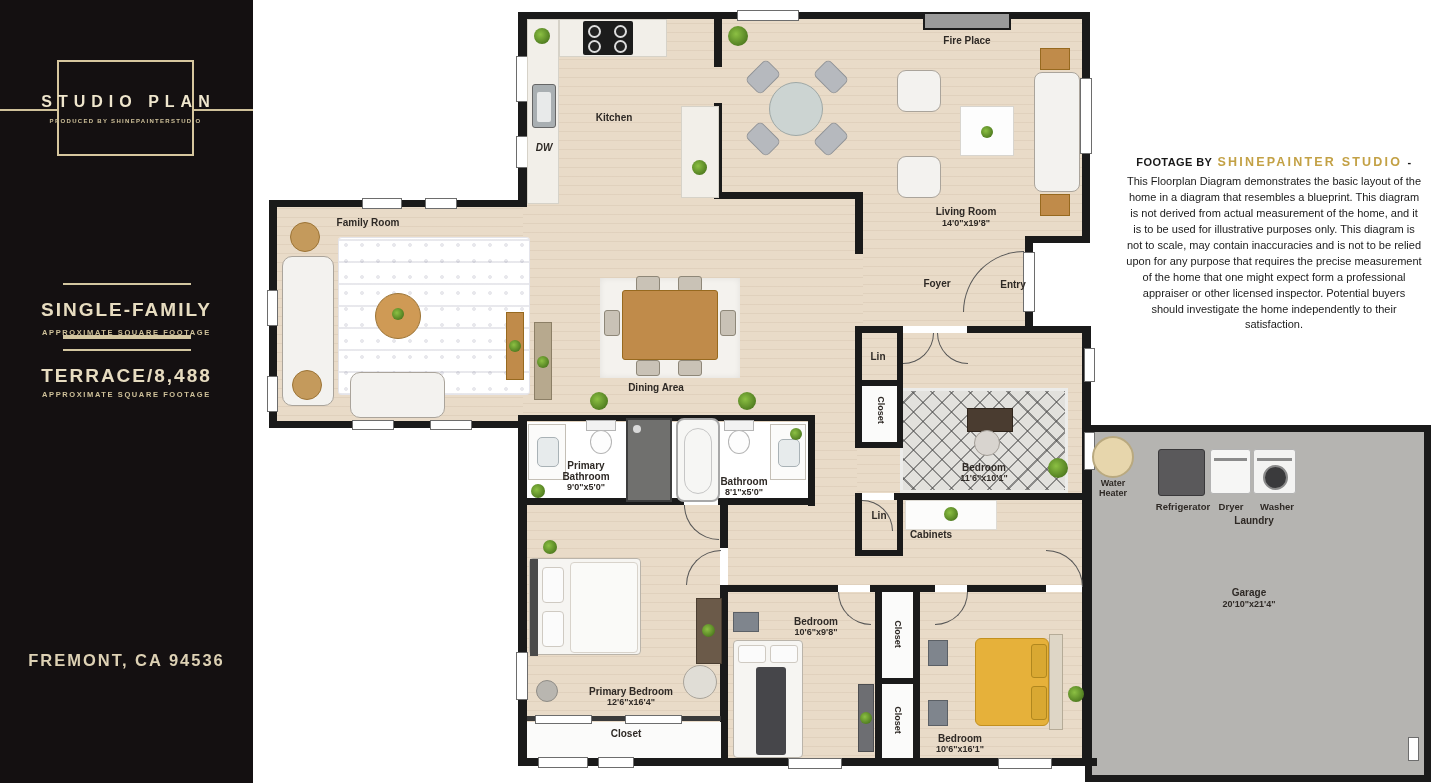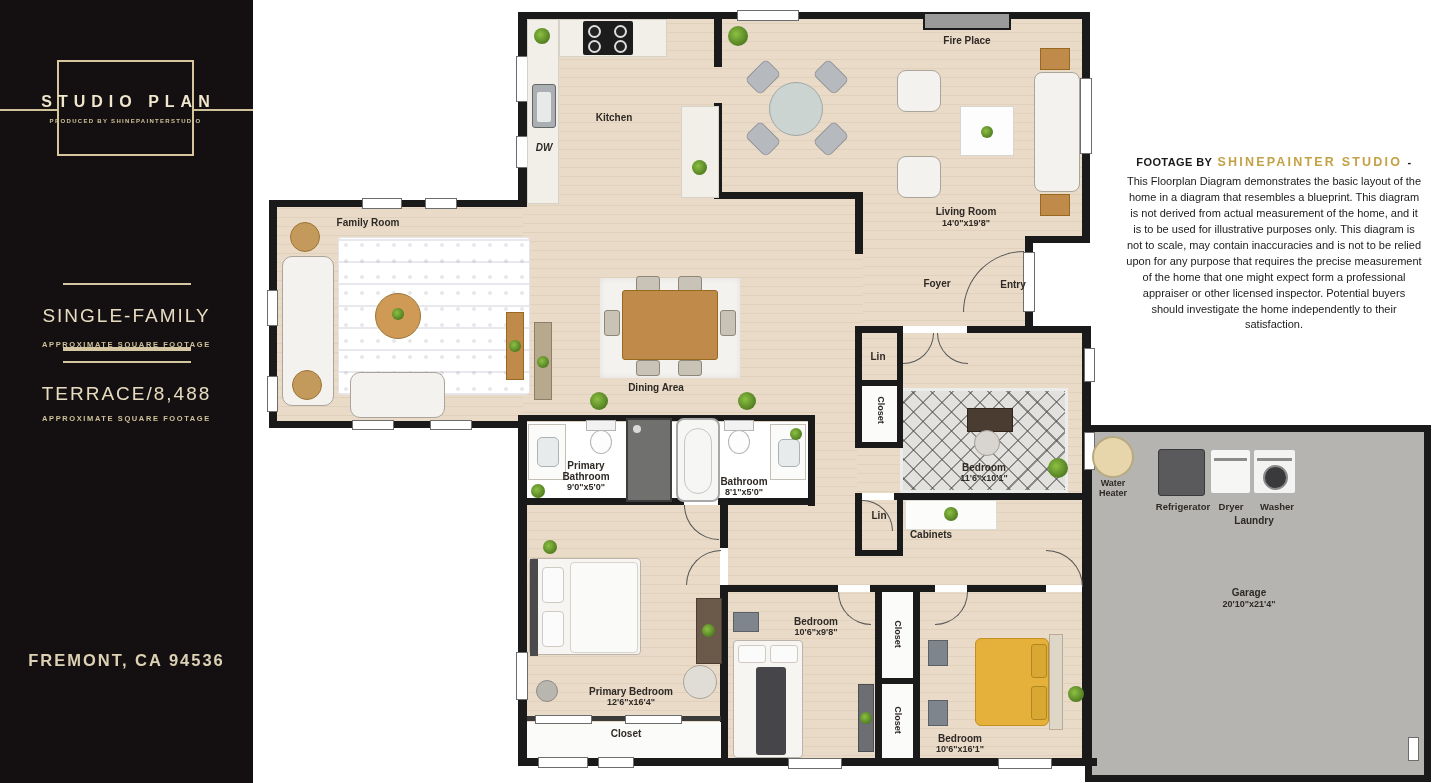--- a/index.html
+++ b/index.html
@@ -9,21 +9,21 @@
 
   
   .sidebar{position:absolute;left:0;top:0;width:253px;height:783px;background:#141011;color:#e2d6ba;}
   .gold-line{position:absolute;left:0;top:109px;width:253px;height:2px;background:#cfc19a;}
   .logo-box{position:absolute;left:57px;top:60px;width:133px;height:92px;background:#141011;
             border:2px solid #d6c69e;display:flex;flex-direction:column;align-items:center;justify-content:center;}
   .logo-title{font-size:16px;font-weight:bold;letter-spacing:6px;color:#efe6cd;white-space:nowrap;padding-left:6px;}
   .logo-sub{font-size:6px;font-weight:bold;letter-spacing:1.3px;color:#cfc19a;margin-top:7px;white-space:nowrap;}
   .stats{position:absolute;left:0;top:283px;width:253px;text-align:center;}
   .sep{width:128px;height:2px;background:#d3c6a0;margin:0 auto;}
-  .stat{font-size:19px;font-weight:normal;letter-spacing:2px;margin:20px 0;color:#e7dcc0;white-space:nowrap;}
+  .stat{font-size:19px;font-weight:bold;letter-spacing:2px;margin:14px 0;color:#e7dcc0;white-space:nowrap;}
   .stat-sub{font-size:7.5px;font-weight:bold;letter-spacing:1.6px;color:#cfc19a;margin:-11px 0 12px;}
   .address{position:absolute;left:0;top:645px;width:253px;text-align:center;
            font-size:16.5px;font-weight:bold;letter-spacing:2px;line-height:1.9;color:#ddd1b4;}
 
   
   .disclaimer{position:absolute;left:1126px;top:155px;width:296px;text-align:center;}
   .disc-head{font-size:11px;font-weight:bold;color:#181818;letter-spacing:.4px;}
   .disc-studio{color:#c3a145;font-size:12.5px;letter-spacing:2.2px;margin:0 2px;}
   .disc-body{margin:5px 0 0;font-size:11px;line-height:1.45;color:#1b1b1b;font-weight:500;}
 

